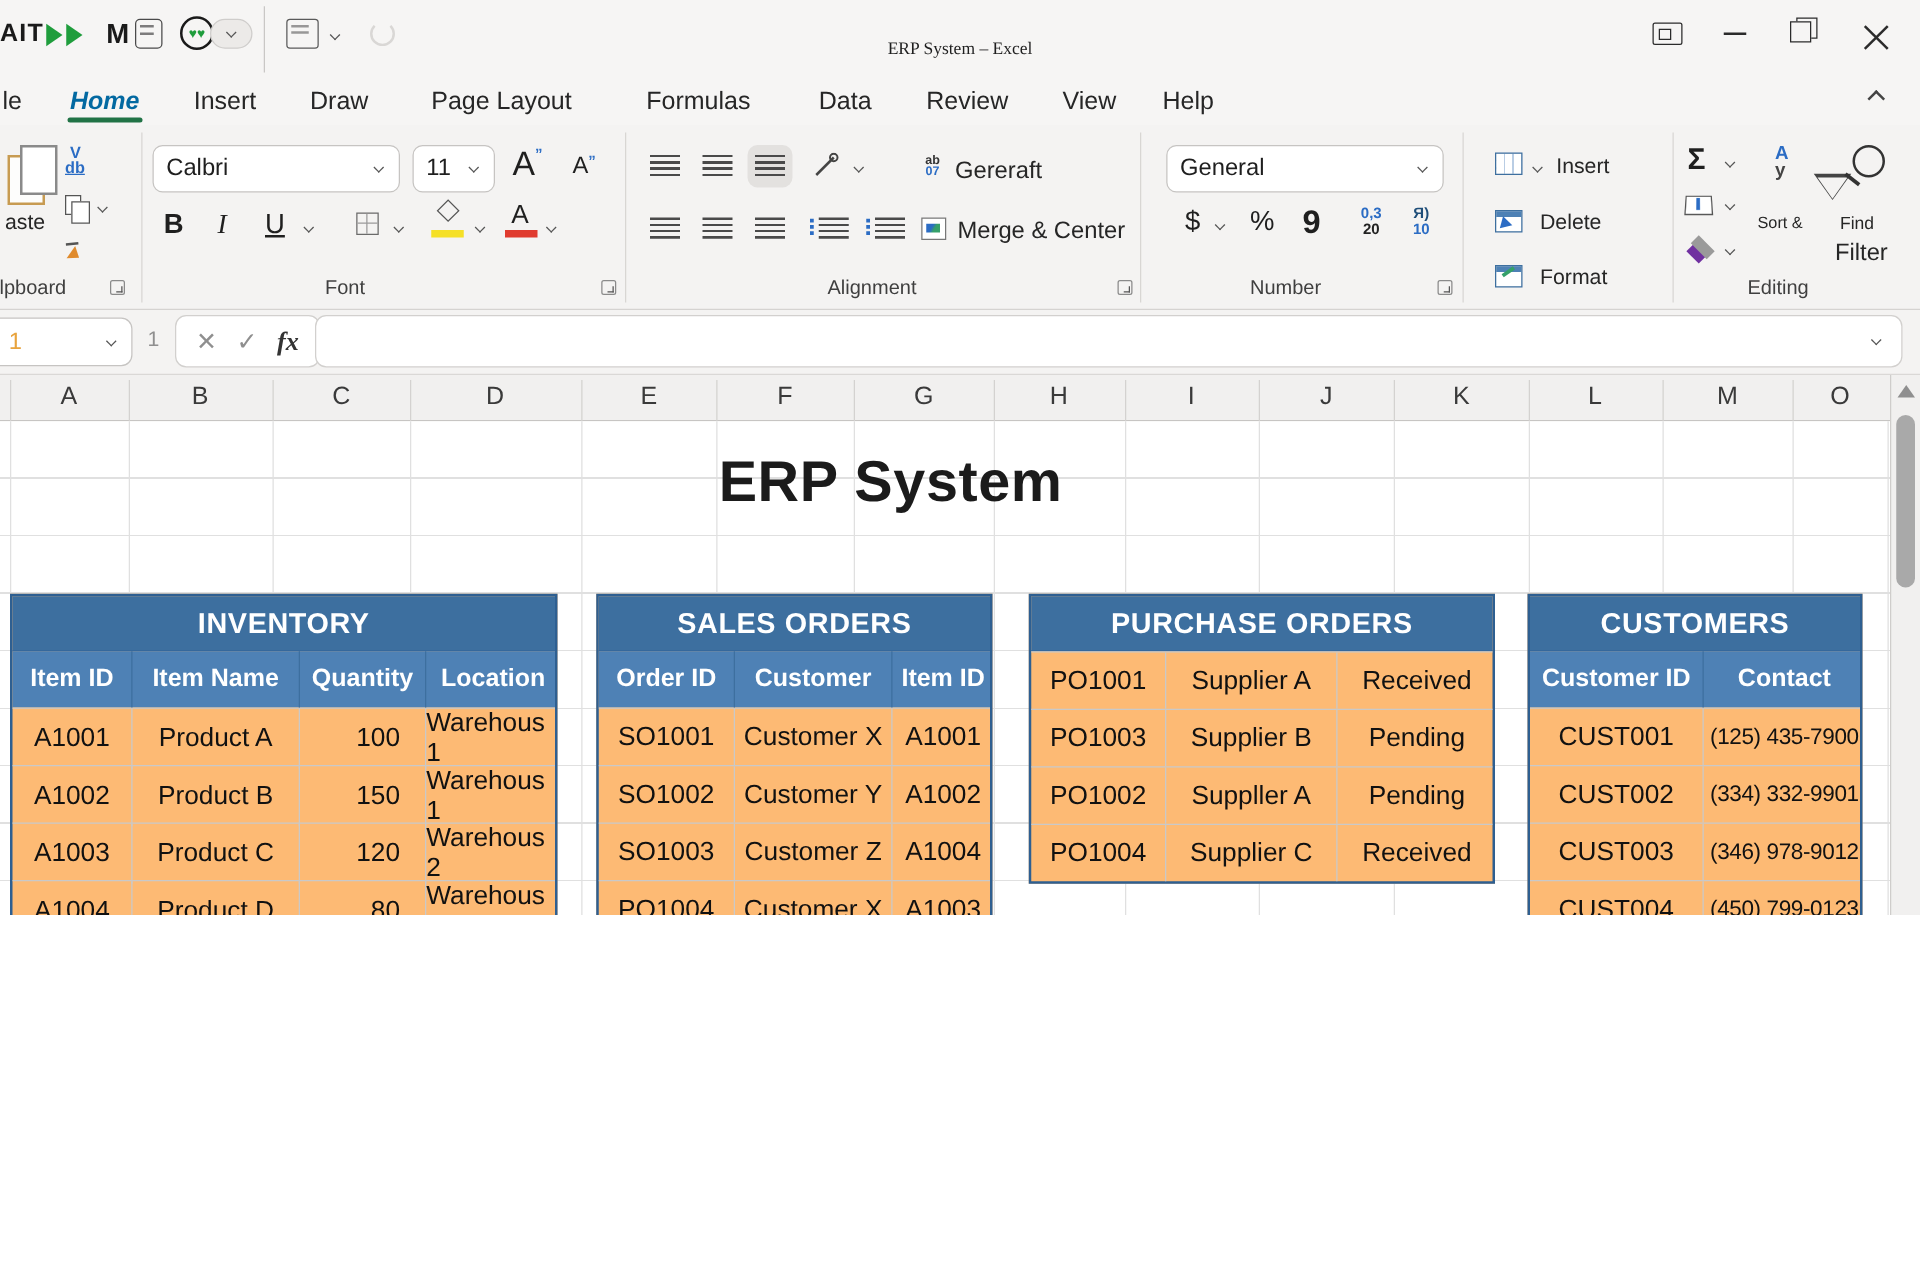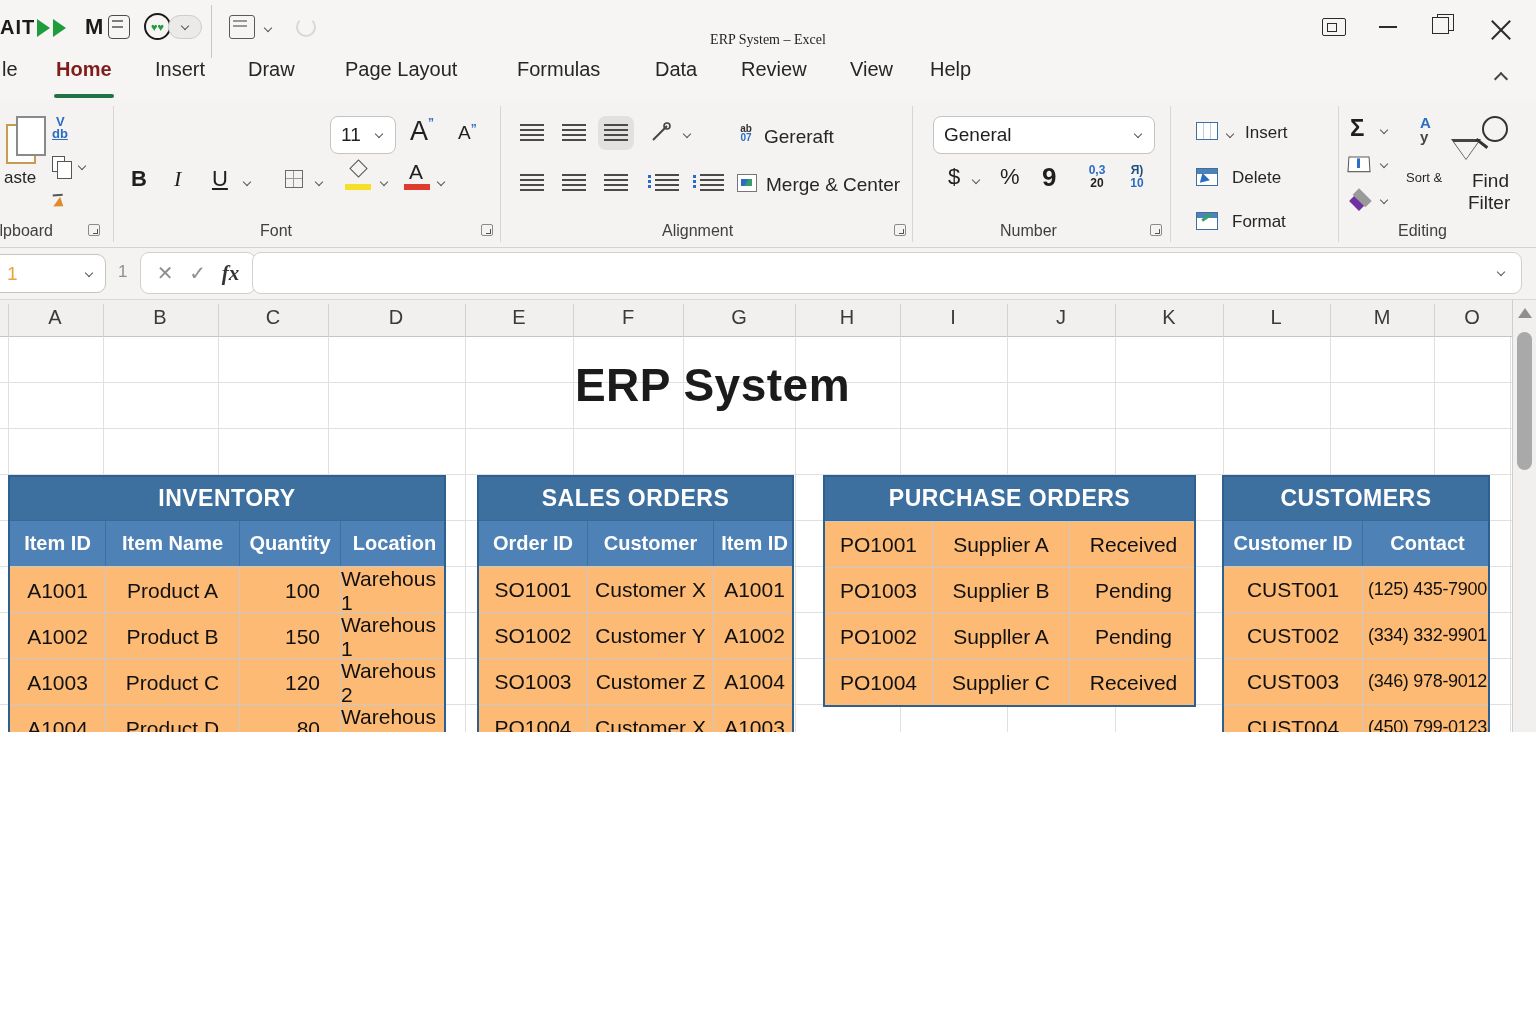--- a/index.html
+++ b/index.html
@@ -27,22 +27,22 @@
   .wc-min { left:1379px; top:26px; width:18px; height:2px; background:#2b2b2b; }
   .wc-max { left:1433px; width:15px; height:15px; border:1.8px solid #2b2b2b; }
   .wc-max::before { content:""; position:absolute; left:3px; top:-5px; width:15px; height:15px; border:1.8px solid #2b2b2b; background:#f6f5f4; }
   .wc-max::after { content:""; position:absolute; left:-2px; top:-2px; width:15px; height:15px; border:1.8px solid #2b2b2b; background:#f6f5f4; }
   .wc-close { left:1490px; width:22px; height:22px; }
   .wc-close::before,.wc-close::after { content:""; position:absolute; left:10px; top:-1px; width:2px; height:26px; background:#2b2b2b; }
   .wc-close::before { transform:rotate(45deg);} .wc-close::after { transform:rotate(-45deg);}
 
   
   #tabrow { position:absolute; left:0; top:58px; width:1536px; height:42px; background:#f6f5f4; }
-  .rtab { position:absolute; top:0; font-size:20px; color:#262626; cursor:default; }
-  .rtab.active { font-weight:600; color:#7f1d1d; }
+  .rtab { position:absolute; top:12px; font-size:20px; color:#262626; cursor:default; }
+  .rtab.active { font-weight:600; color:#0369a1;font-style:italic; }
   .tab-underline { position:absolute; left:54px; top:36px; width:60px; height:4px; background:#217346; border-radius:2px; }
   .collapse-chev { position:absolute; left:1494px; top:14px; width:16px; height:10px; }
   .collapse-chev::before { content:""; position:absolute; left:2px; top:2px; width:8px; height:8px; border-left:2px solid #444; border-top:2px solid #444; transform:rotate(45deg); }
 
   
   #ribbon { position:absolute; left:0; top:100px; width:1536px; height:148px; background:#f4f3f2; border-bottom:1px solid #d5d3d1; }
   .gsep { position:absolute; top:6px; width:1px; height:136px; background:#d8d6d3; }
   .glabel { position:absolute; top:122px; font-size:16px; color:#3f3f3f; }
   .launcher { position:absolute; top:124px; width:12px; height:12px; border:1px solid #8a8a8a; border-radius:2px; }
   .launcher::after { content:""; position:absolute; right:1px; bottom:1px; width:4px; height:4px; border-right:1.4px solid #555; border-bottom:1.4px solid #555; }
@@ -212,20 +212,24 @@
     <span class="rbtn-txt" style="position:absolute;left:4px;top:68px">aste</span>
     <span class="mini-ico" style="left:56px;top:14px">V</span>
     <span class="mini-ico" style="left:52px;top:26px;text-decoration:underline">db</span>
     <span class="copy-ico"></span>
     <span class="chev" style="position:absolute;left:78px;top:62px"></span>
     <span class="fp-ico"></span>
     <span class="glabel" style="left:-4px">llpboard</span>
     <span class="launcher" style="left:88px"></span>
     <span class="gsep" style="left:113px"></span>
 
+    <div class="combo" style="left:122px;top:16px;width:198px;height:38px">
+      <span>Calbri</span>
+      <span class="chev"></span>
+    </div>
     <div class="combo" style="left:330px;top:16px;width:66px;height:38px">
       <span>11</span>
       <span class="chev"></span>
     </div>
     <span class="fbtn" style="left:410px;top:16px;font-size:27px"><span>A</span><span class="grow-quote">”</span></span>
     <span class="fbtn" style="left:458px;top:22px;font-size:19px"><span>A</span><span class="shrink-quote">”</span></span>
     <span class="fbtn" style="left:131px;top:66px;font-weight:700">B</span>
     <span class="fbtn" style="left:174px;top:66px;font-style:italic;font-family:'Liberation Serif',serif">I</span>
     <span class="fbtn" style="left:212px;top:66px;text-decoration:underline">U</span>
     <span class="chev" style="position:absolute;left:243px;top:78px"></span>
@@ -304,21 +308,21 @@
     <span class="chev" style="position:absolute;left:1380px;top:60px"></span>
     <span class="clear-d" style="left:1352px;top:94px"></span>
     <span class="chev" style="position:absolute;left:1380px;top:96px"></span>
     <div class="sort-ico" style="left:1420px;top:16px">
       <div class="a">A</div>
         <div class="z">y</div>
     </div>
     <span class="funnel" style="left:1452px;top:40px"></span>
     <span class="mag" style="left:1482px;top:16px"></span>
     <span class="rbtn-txt" style="position:absolute;left:1406px;top:70px;font-size:13px">Sort &amp;</span>
-    <span class="rbtn-txt" style="position:absolute;left:1472px;top:70px;font-size:19px">Find</span>
+    <span class="rbtn-txt" style="position:absolute;left:1472px;top:70px;font-size:14px">Find</span>
     <span class="rbtn-txt" style="position:absolute;left:1468px;top:92px;font-size:19px">Filter</span>
     <span class="glabel" style="left:1398px">Editing</span>
   </div>
 
   <div id="formulabar">
     <div class="namebox">
       <span class="val">1</span>
       <span class="chev"></span>
     </div>
     <span class="rowind">1</span>

